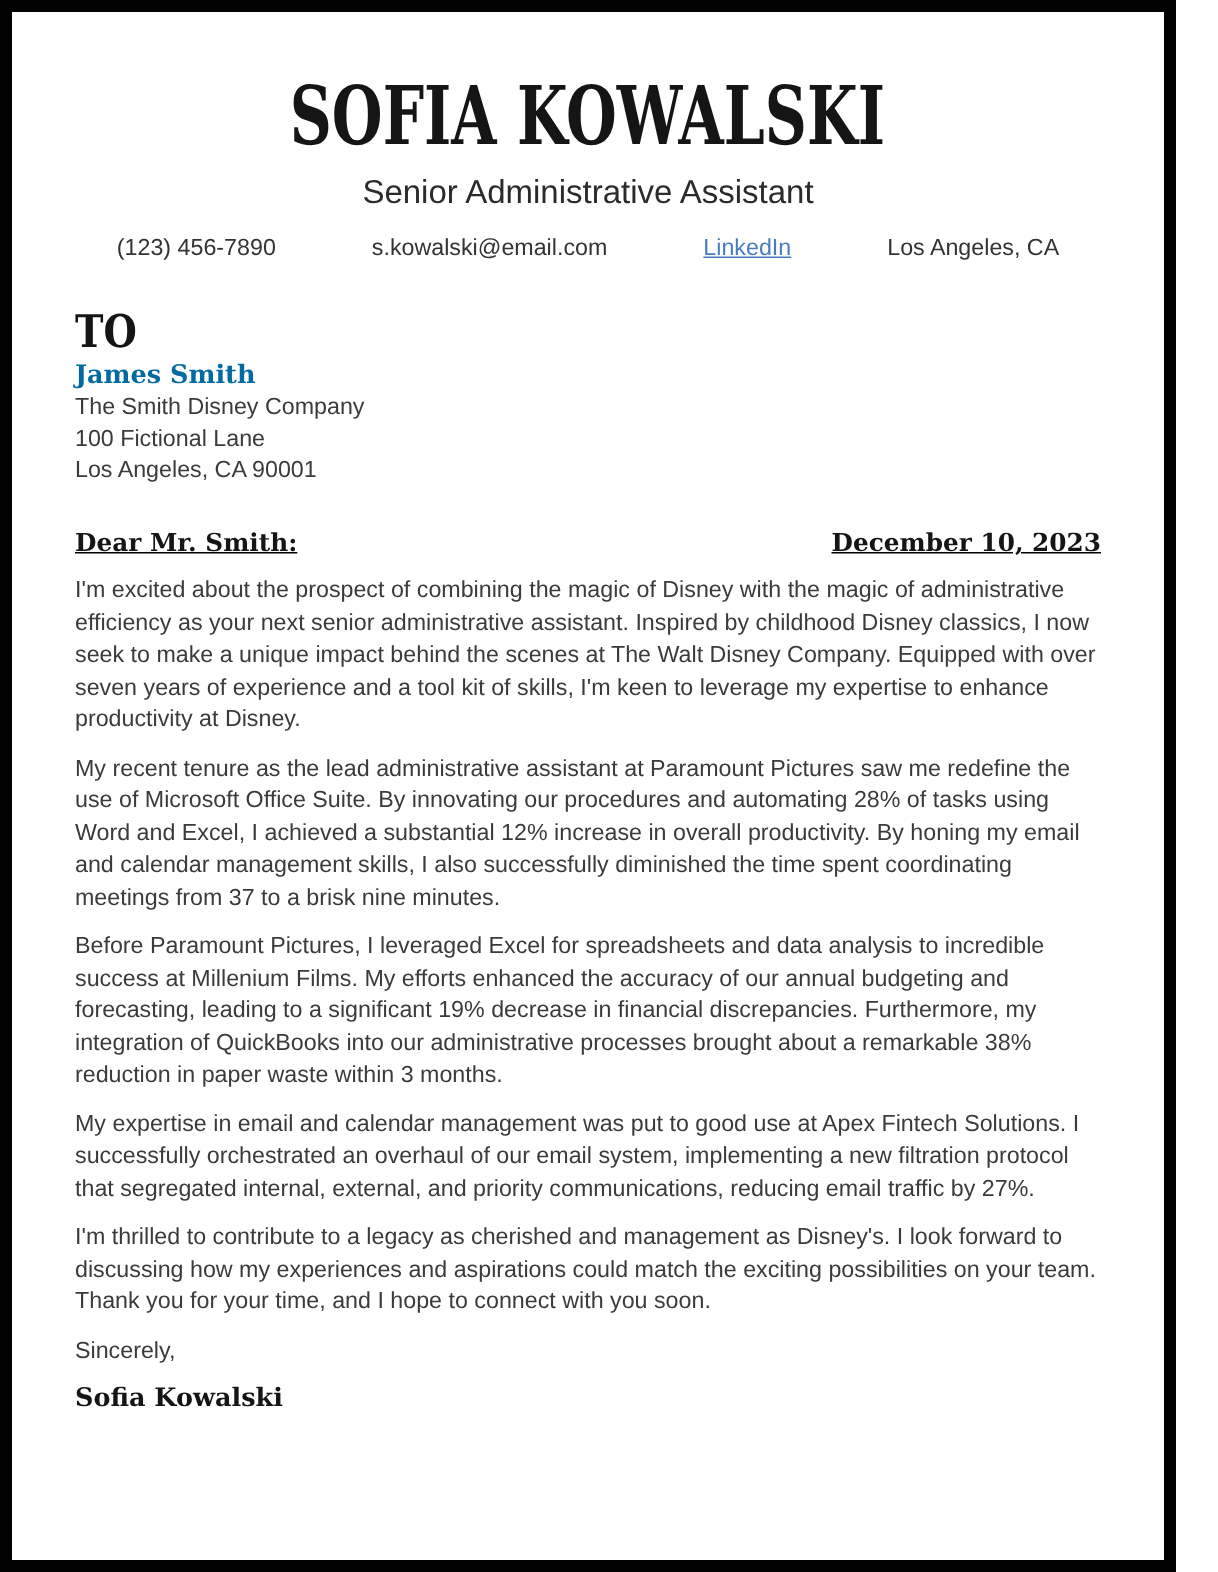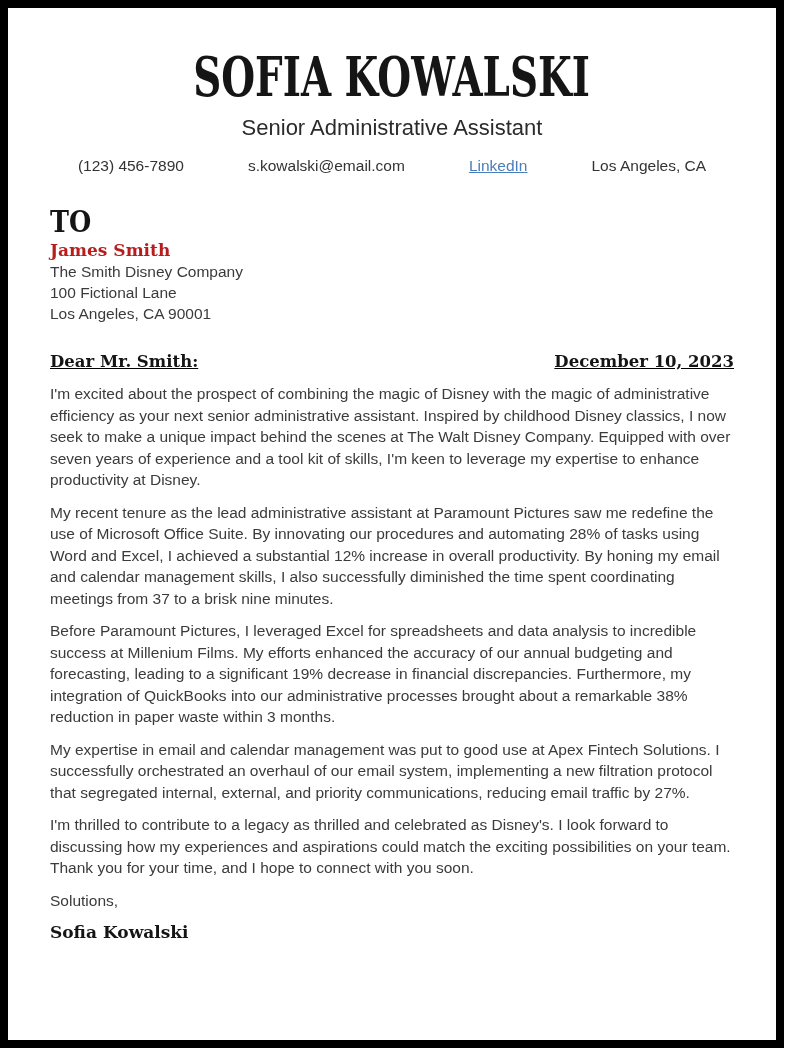--- a/index.html
+++ b/index.html
@@ -55,21 +55,21 @@
     line-height: 1.05;
     color: #151515;
     transform: scaleX(0.85);
     transform-origin: 0 50%;
   }
   .recipient-name {
     font-family: "DejaVu Serif", serif;
     font-weight: 700;
     font-size: 17px;
     line-height: 21px;
-    color: #b91c1c;
+    color: #0369a1;
     margin-top: 3px;
   }
   .addr-line {
     font-size: 15.5px;
     line-height: 21px;
     color: #3b3b3b;
   }
   
   .dear-row {
     display: flex;
@@ -131,18 +131,18 @@
   <div class="dear-row">
     <span class="serif-bold">Dear Mr. Smith:</span>
     <span class="serif-bold">December 10, 2023</span>
   </div>
 
   <div class="letter-body">
     <p>I'm excited about the prospect of combining the magic of Disney with the magic of administrative efficiency as your next senior administrative assistant. Inspired by childhood Disney classics, I now seek to make a unique impact behind the scenes at The Walt Disney Company. Equipped with over seven years of experience and a tool kit of skills, I'm keen to leverage my expertise to enhance productivity at Disney.</p>
     <p>My recent tenure as the lead administrative assistant at Paramount Pictures saw me redefine the use of Microsoft Office Suite. By innovating our procedures and automating 28% of tasks using Word and Excel, I achieved a substantial 12% increase in overall productivity. By honing my email and calendar management skills, I also successfully diminished the time spent coordinating meetings from 37 to a brisk nine minutes.</p>
     <p>Before Paramount Pictures, I leveraged Excel for spreadsheets and data analysis to incredible success at Millenium Films. My efforts enhanced the accuracy of our annual budgeting and forecasting, leading to a significant 19% decrease in financial discrepancies. Furthermore, my integration of QuickBooks into our administrative processes brought about a remarkable 38% reduction in paper waste within 3 months.</p>
     <p>My expertise in email and calendar management was put to good use at Apex Fintech Solutions. I successfully orchestrated an overhaul of our email system, implementing a new filtration protocol that segregated internal, external, and priority communications, reducing email traffic by 27%.</p>
-    <p>I'm thrilled to contribute to a legacy as thrilled and celebrated as Disney's. I look forward to discussing how my experiences and aspirations could match the exciting possibilities on your team. Thank you for your time, and I hope to connect with you soon.</p>
-    <p>Solutions,</p>
+    <p>I'm thrilled to contribute to a legacy as cherished and management as Disney's. I look forward to discussing how my experiences and aspirations could match the exciting possibilities on your team. Thank you for your time, and I hope to connect with you soon.</p>
+    <p>Sincerely,</p>
     <div class="signature">Sofia Kowalski</div>
   </div>
 
 </div>
 
 </body></html>

